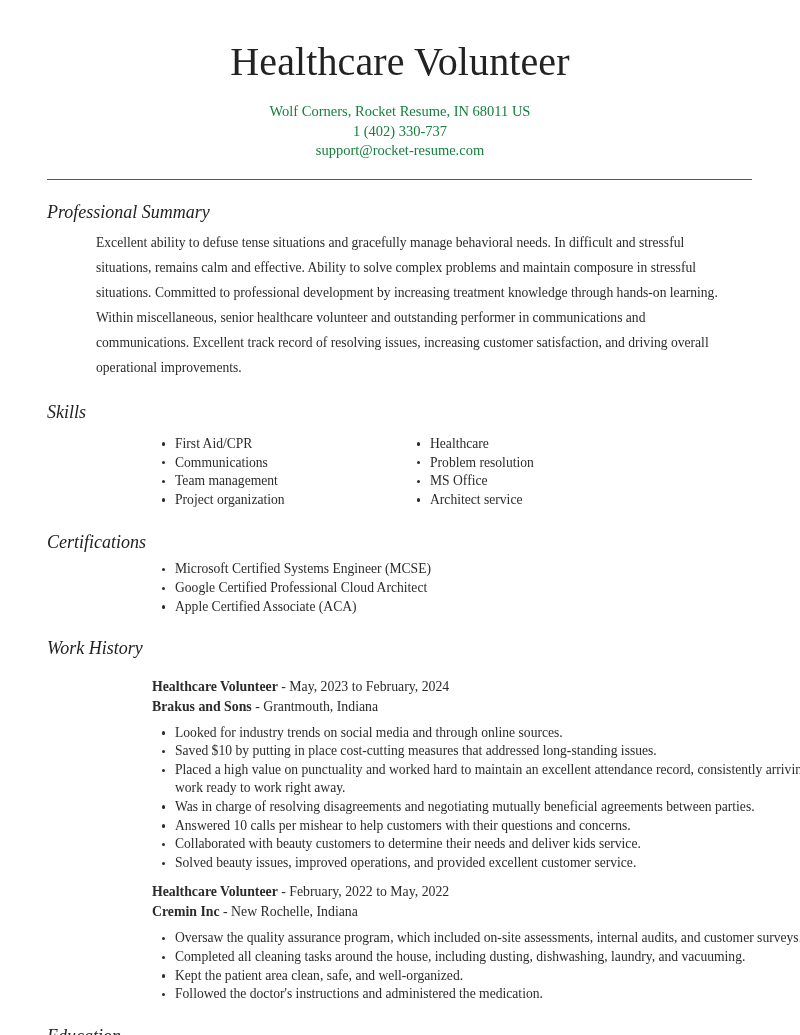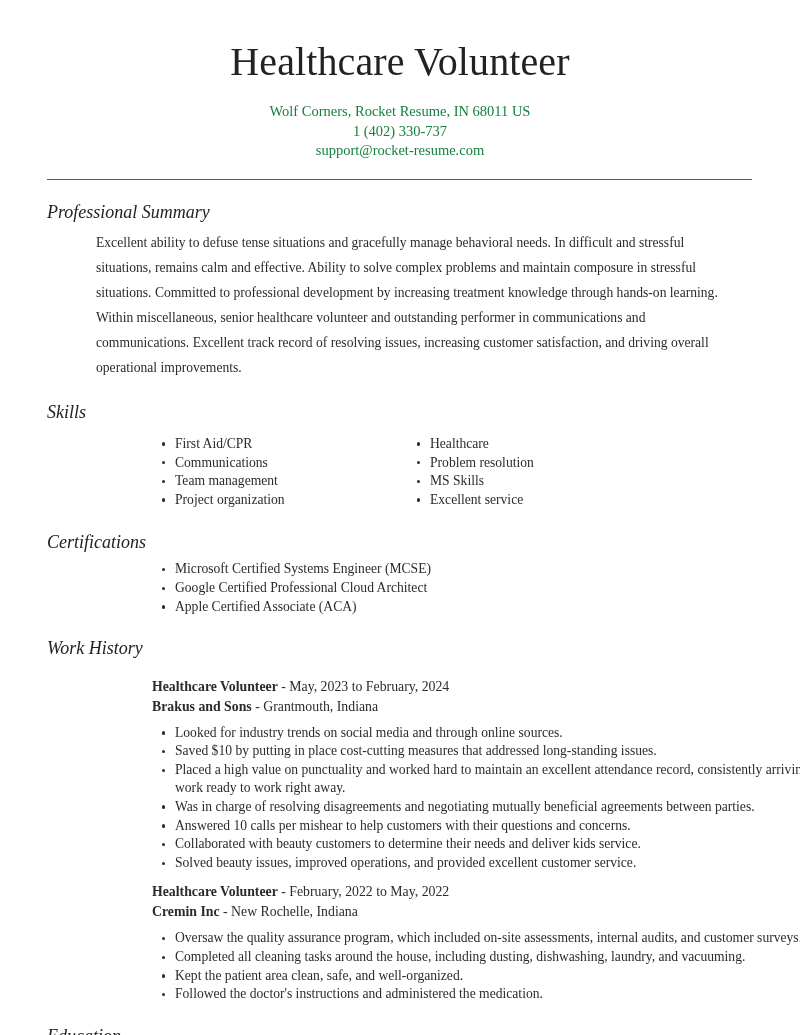--- a/index.html
+++ b/index.html
@@ -149,22 +149,22 @@
           <li>First Aid/CPR</li>
           <li>Communications</li>
           <li>Team management</li>
           <li>Project organization</li>
         </ul>
       </div>
       <div class="skills-col right">
         <ul class="bullets">
           <li>Healthcare</li>
           <li>Problem resolution</li>
-          <li>MS Skills</li>
-          <li>Excellent service</li>
+          <li>MS Office</li>
+          <li>Architect service</li>
         </ul>
       </div>
     </div>
   </div>
 
   <div class="section">
     <h2 class="section-heading">Certifications</h2>
     <ul class="bullets">
       <li>Microsoft Certified Systems Engineer (MCSE)</li>
       <li>Google Certified Professional Cloud Architect</li>

